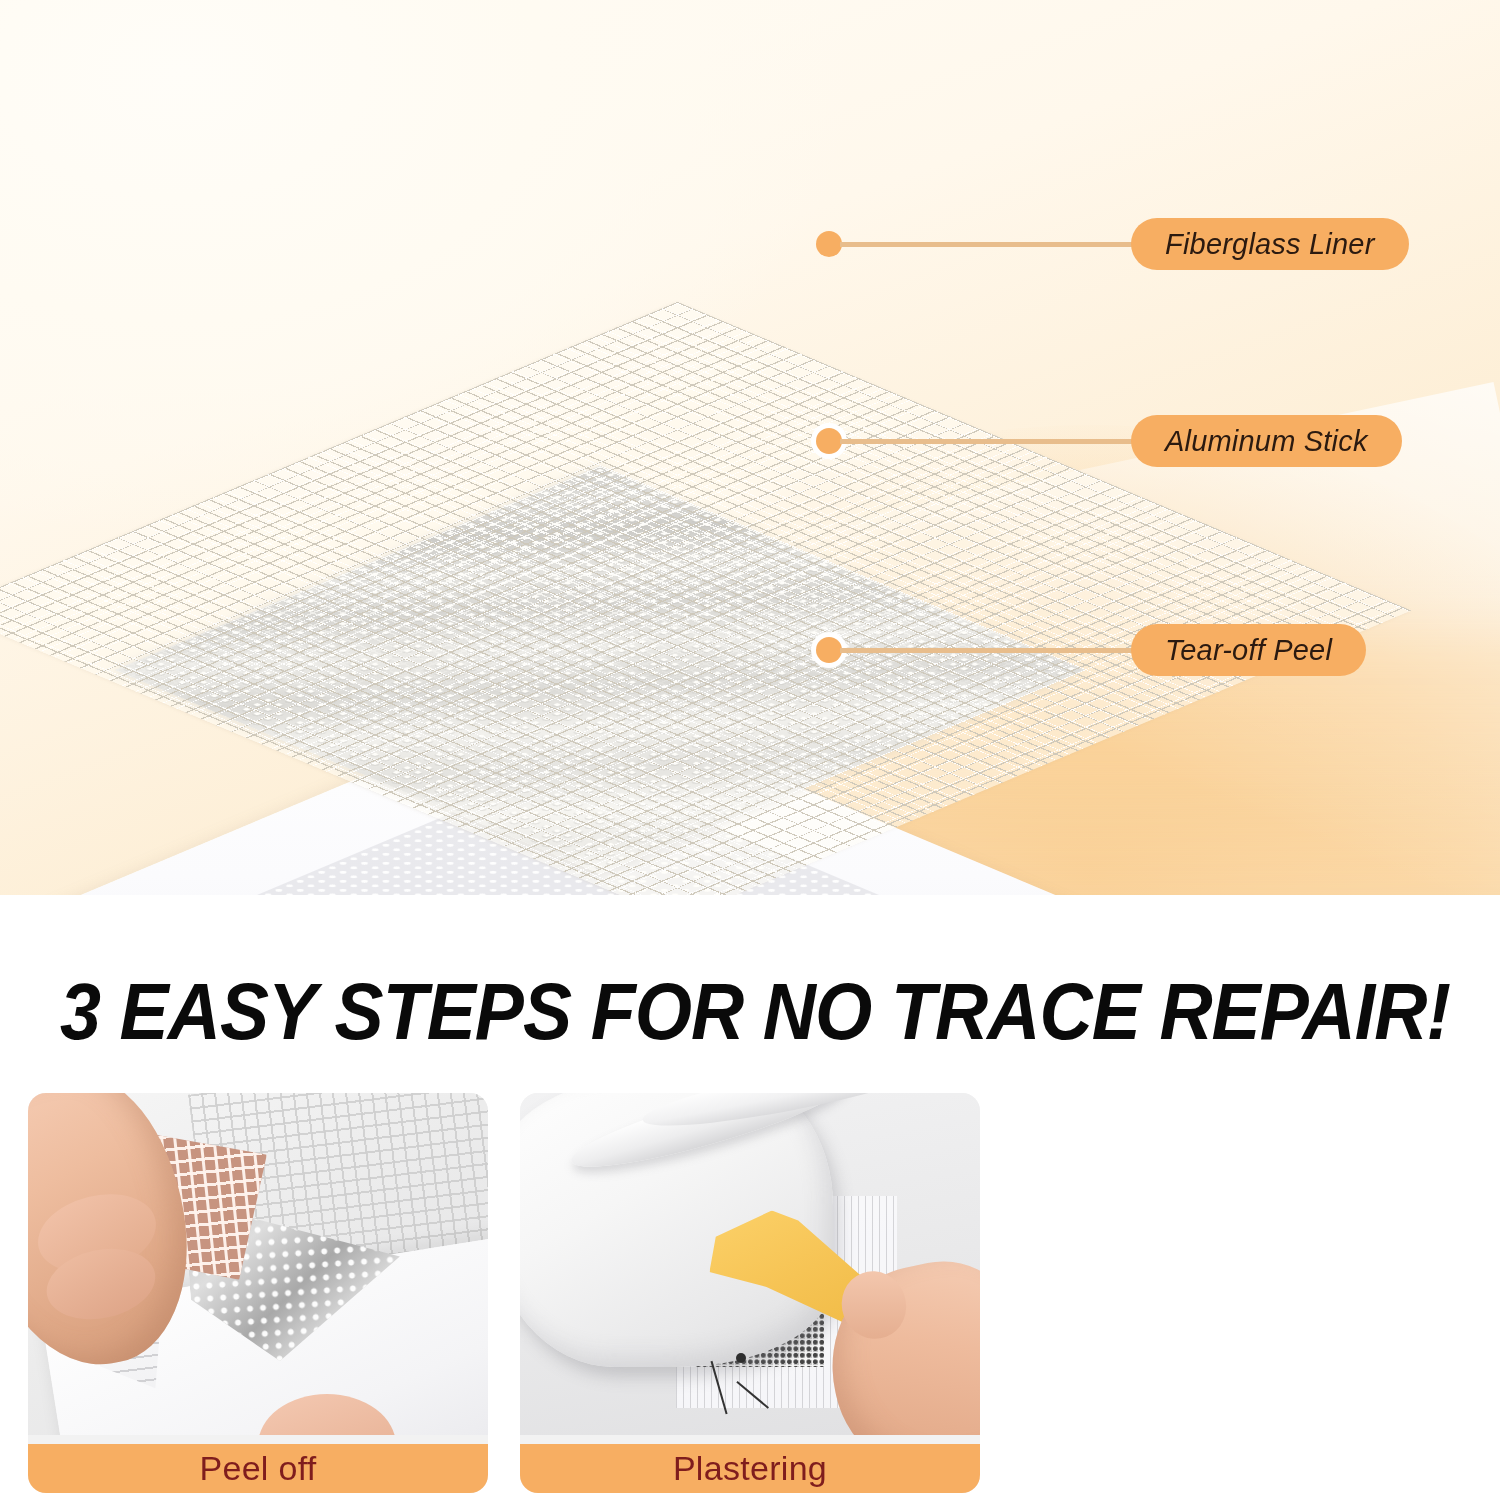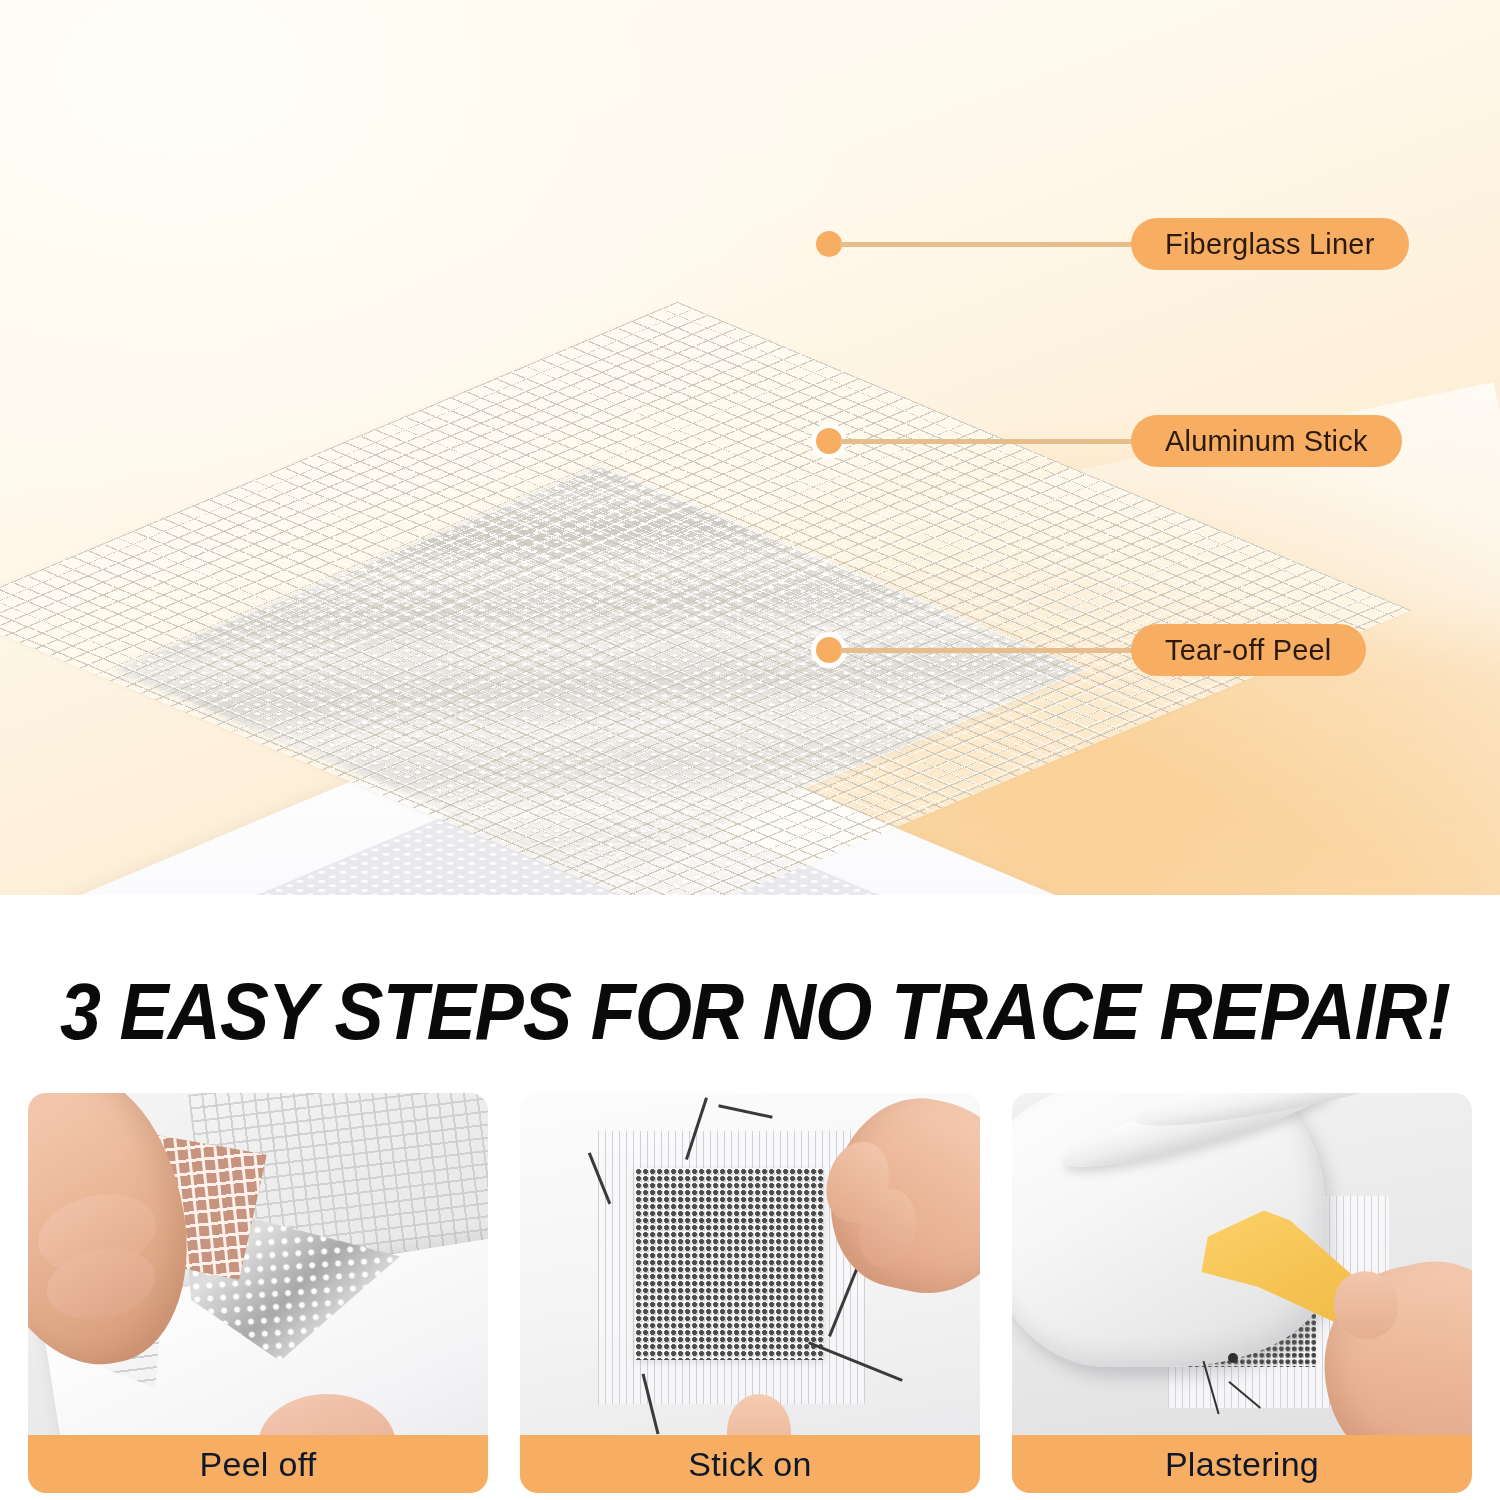--- a/index.html
+++ b/index.html
@@ -159,20 +159,21 @@
     background: #f7ae62;
     border-radius: 34px;
     height: 52px;
     padding: 0 34px;
     display: flex; align-items: center; justify-content: center;
     color: #2b1a10;
     font-size: 29px;
     letter-spacing: .2px;
     white-space: nowrap;
     flex: 0 0 auto;
+    font-style: italic;
   }
 
   #callout-fiberglass { left: 816px; top: 218px; }
   #callout-fiberglass .callout-line { width: 293px; }
   #callout-aluminum  { left: 816px; top: 415px; }
   #callout-aluminum .callout-line  { width: 293px; }
   #callout-tearoff   { left: 816px; top: 624px; }
   #callout-tearoff .callout-line   { width: 293px; }
 
   
@@ -213,23 +214,23 @@
     background: #f2f2f2;
   }
   .panel-photo {
     position: absolute;
     left: 0; top: 0; right: 0; bottom: 58px;
     overflow: hidden;
   }
   .panel-caption {
     position: absolute;
     left: 0; right: 0; bottom: 0;
-    height: 58px;
+    height: 49px;
     background: #f7ae62;
-    color: #0f172a;
+    color: #7f1d1d;
     font-size: 34px;
     display: flex; align-items: center; justify-content: center;
     letter-spacing: .3px;
   }
 
   
   #photo1 { background: linear-gradient(150deg,#f7f7f7 0%, #ececec 45%, #e2e2e4 100%); }
   #p1-bg-mesh {
     position:absolute; left: 38%; top: -6%; width: 78%; height: 78%;
     background-image:
@@ -476,37 +477,20 @@
           <div id="p1-mesh-flap"></div>
           <div id="p1-mesh-flap-edge"></div>
           <div id="p1-hand"></div>
           <div id="p1-finger-a"></div>
           <div id="p1-finger-b"></div>
           <div id="p1-hand-low"></div>
         </div>
         <div class="panel-caption">Peel off</div>
       </div>
 
-      <div class="panel">
-        <div class="panel-photo" id="photo2">
-          <div id="p2-tape"></div>
-          <div id="p2-patch"></div>
-          <div class="p2-crack" id="p2-crack1"></div>
-          <div class="p2-crack" id="p2-crack2"></div>
-          <div class="p2-crack" id="p2-crack3"></div>
-          <div class="p2-crack" id="p2-crack4"></div>
-          <div class="p2-crack" id="p2-crack5"></div>
-          <div class="p2-crack" id="p2-crack6"></div>
-          <div id="p2-hand"></div>
-          <div id="p2-finger1"></div>
-          <div id="p2-finger2"></div>
-          <div id="p2-thumb"></div>
-        </div>
-        <div class="panel-caption">Stick on</div>
-      </div>
 
       <div class="panel">
         <div class="panel-photo" id="photo3">
           <div id="p3-tape"></div>
           <div id="p3-patch"></div>
           <div id="p3-plaster"></div>
           <div id="p3-plaster-ridge1"></div>
           <div id="p3-plaster-ridge2"></div>
           <div class="p3-crack" id="p3-crack1"></div>
           <div class="p3-crack" id="p3-crack2"></div>

